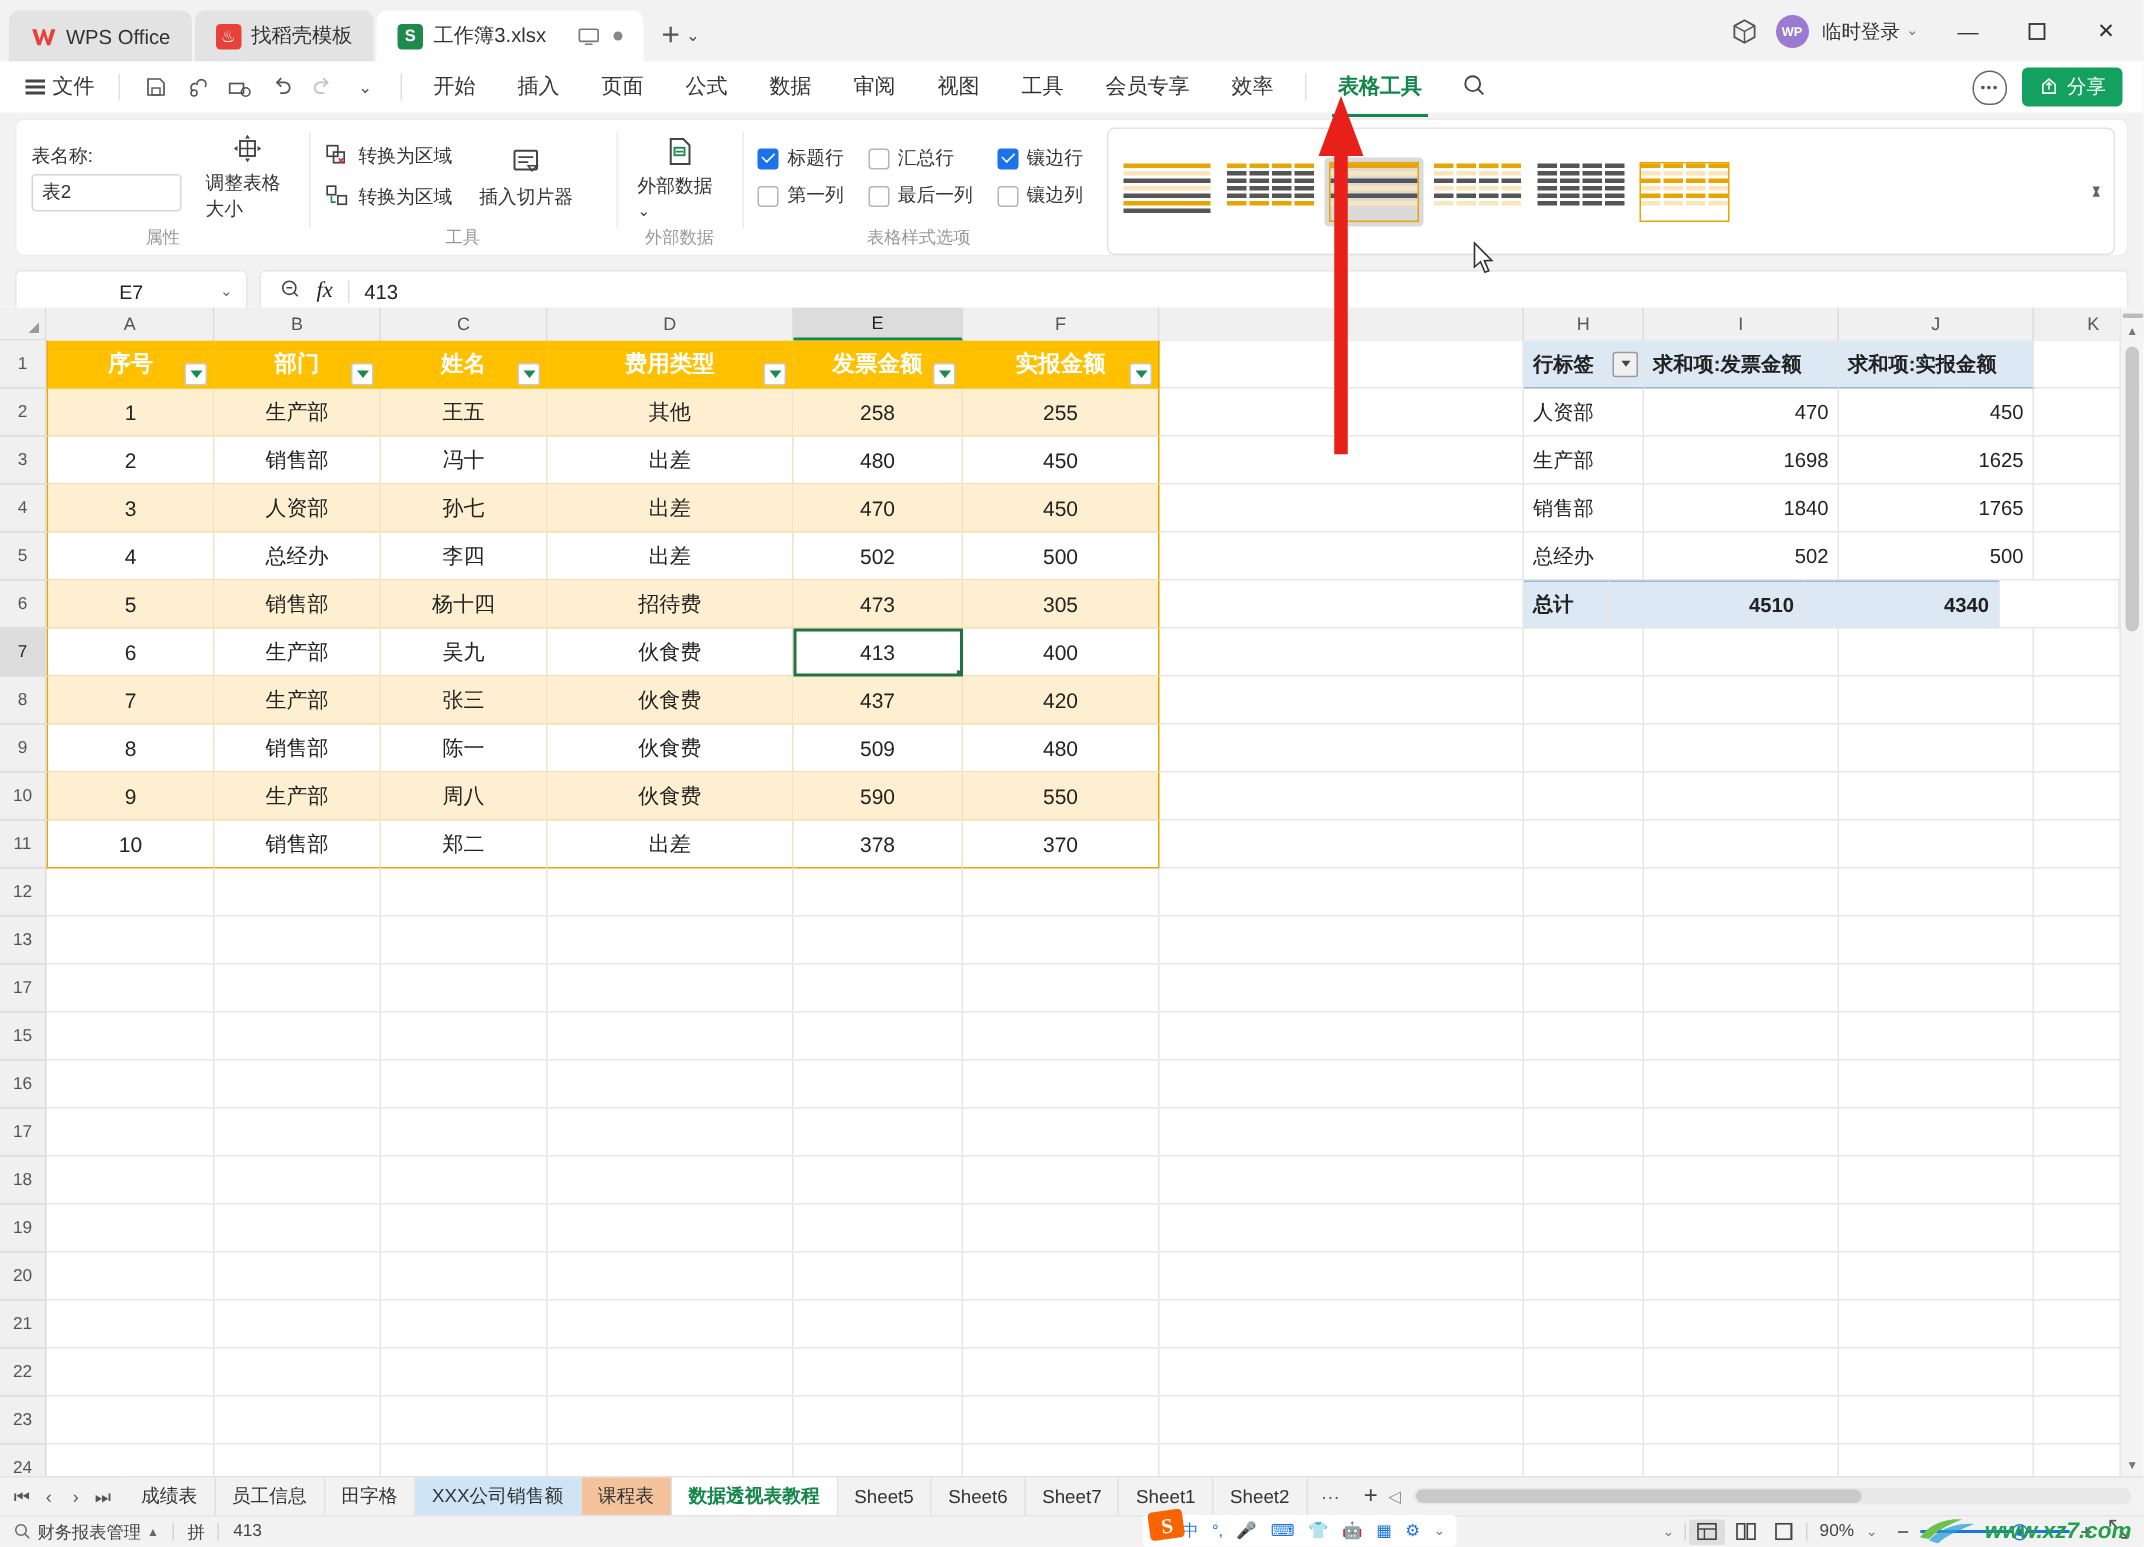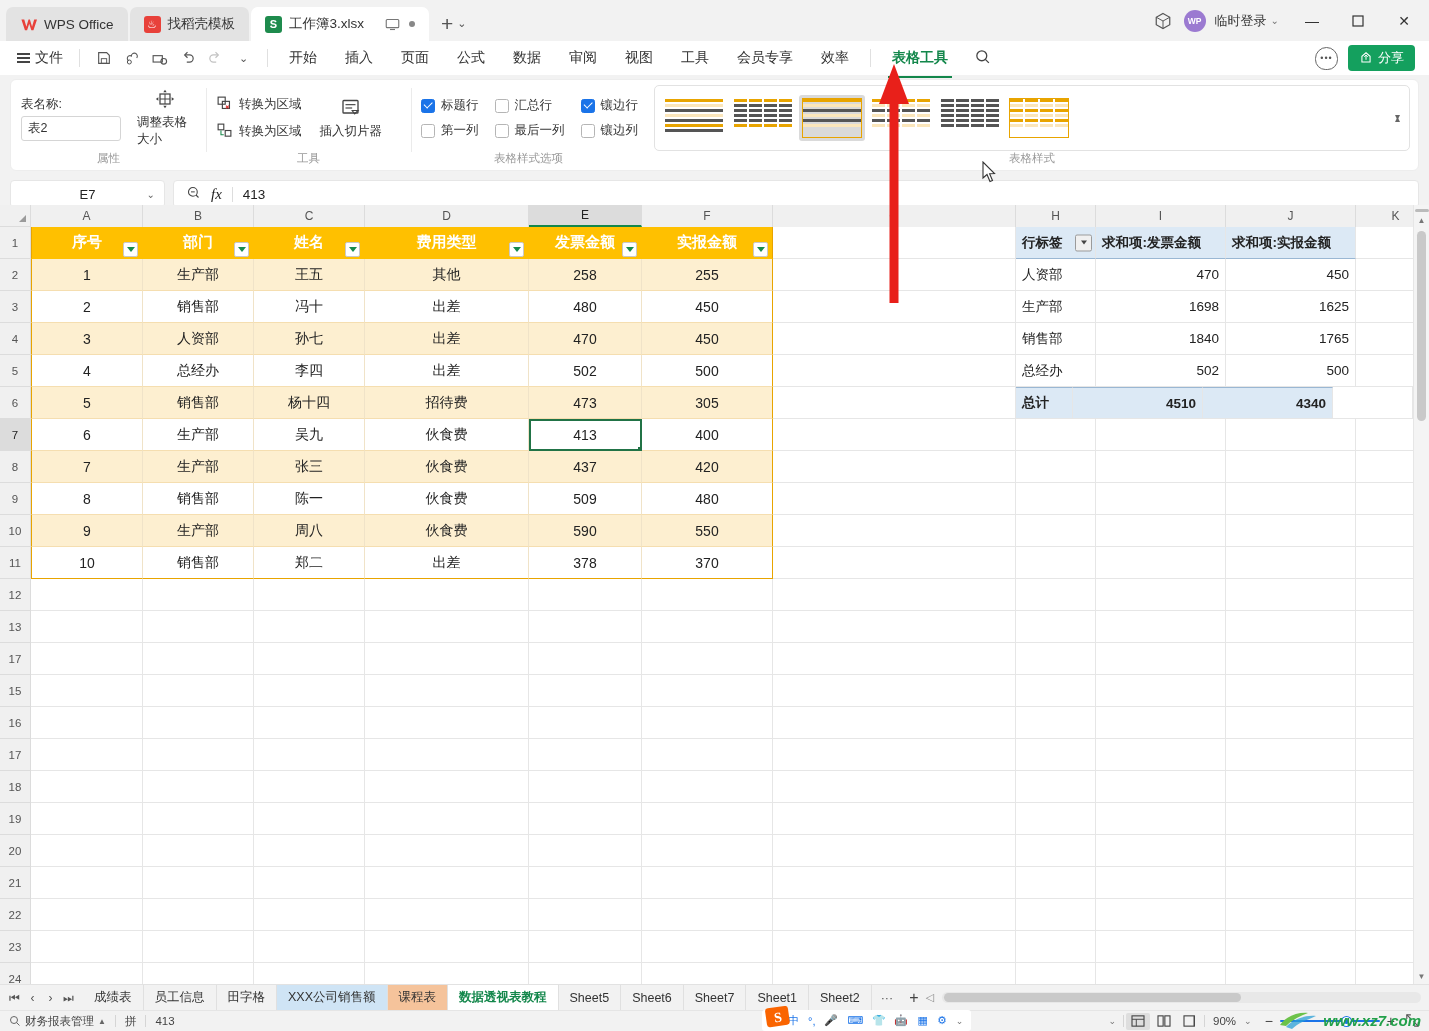--- a/index.html
+++ b/index.html
@@ -401,20 +401,37 @@
                 <path d="M14 15l7 0-4 4z" fill="none" stroke="#444" stroke-width="1.3"></path>
               </svg>
           </span>
           <span>插入切片器</span>
         </div>
       </div>
     </div>
     <div class="rg-label">工具</div>
   </div>
 
+  <div class="rgroup" style="width:84px">
+    <div class="rg-body" style="justify-content:center">
+      <div class="bigbtn">
+        <span class="ic">
+          <svg width="20" height="22" viewBox="0 0 24 24">
+              <path d="M5 2h10l5 5v15H5z" fill="none" stroke="#444" stroke-width="1.6"></path>
+              <rect x="8" y="9" width="8" height="6" fill="none" stroke="#1a8b4d" stroke-width="1.5"></rect>
+              <line x1="9" y1="12" x2="15" y2="12" stroke="#1a8b4d" stroke-width="1.4"></line>
+            </svg>
+        </span>
+        <span>
+          <span>外部数据</span><span style="font-size:10px">⌄</span>
+        </span>
+      </div>
+    </div>
+    <div class="rg-label">外部数据</div>
+  </div>
 
   <div class="rgroup" style="width:235px">
     <div class="rg-body" style="justify-content:flex-start">
       <div class="chkgrid">
         <span class="chk">
           <span class="box on"></span>
           <span>标题行</span>
         </span>
         <span class="chk">
           <span class="box"></span>
@@ -648,21 +665,20 @@
               <span class="scell" style="background:#FBE6BB"></span>
               <span class="scell" style="background:#FBE6BB"></span>
             </span>
         </span>
       </span>
       <span class="styles-more">
         <span>▾</span>
           <span style="margin-top:-2px">▴</span>
       </span>
     </div>
-    <div class="rg-label">表格样式</div>
   </div>
 </div>
 
 <div class="fbar">
   <span class="namebox">
     <span>E7</span>
     <span class="chev">⌄</span>
   </span>
   <span class="fxwrap">
     <span class="fx-ico">

